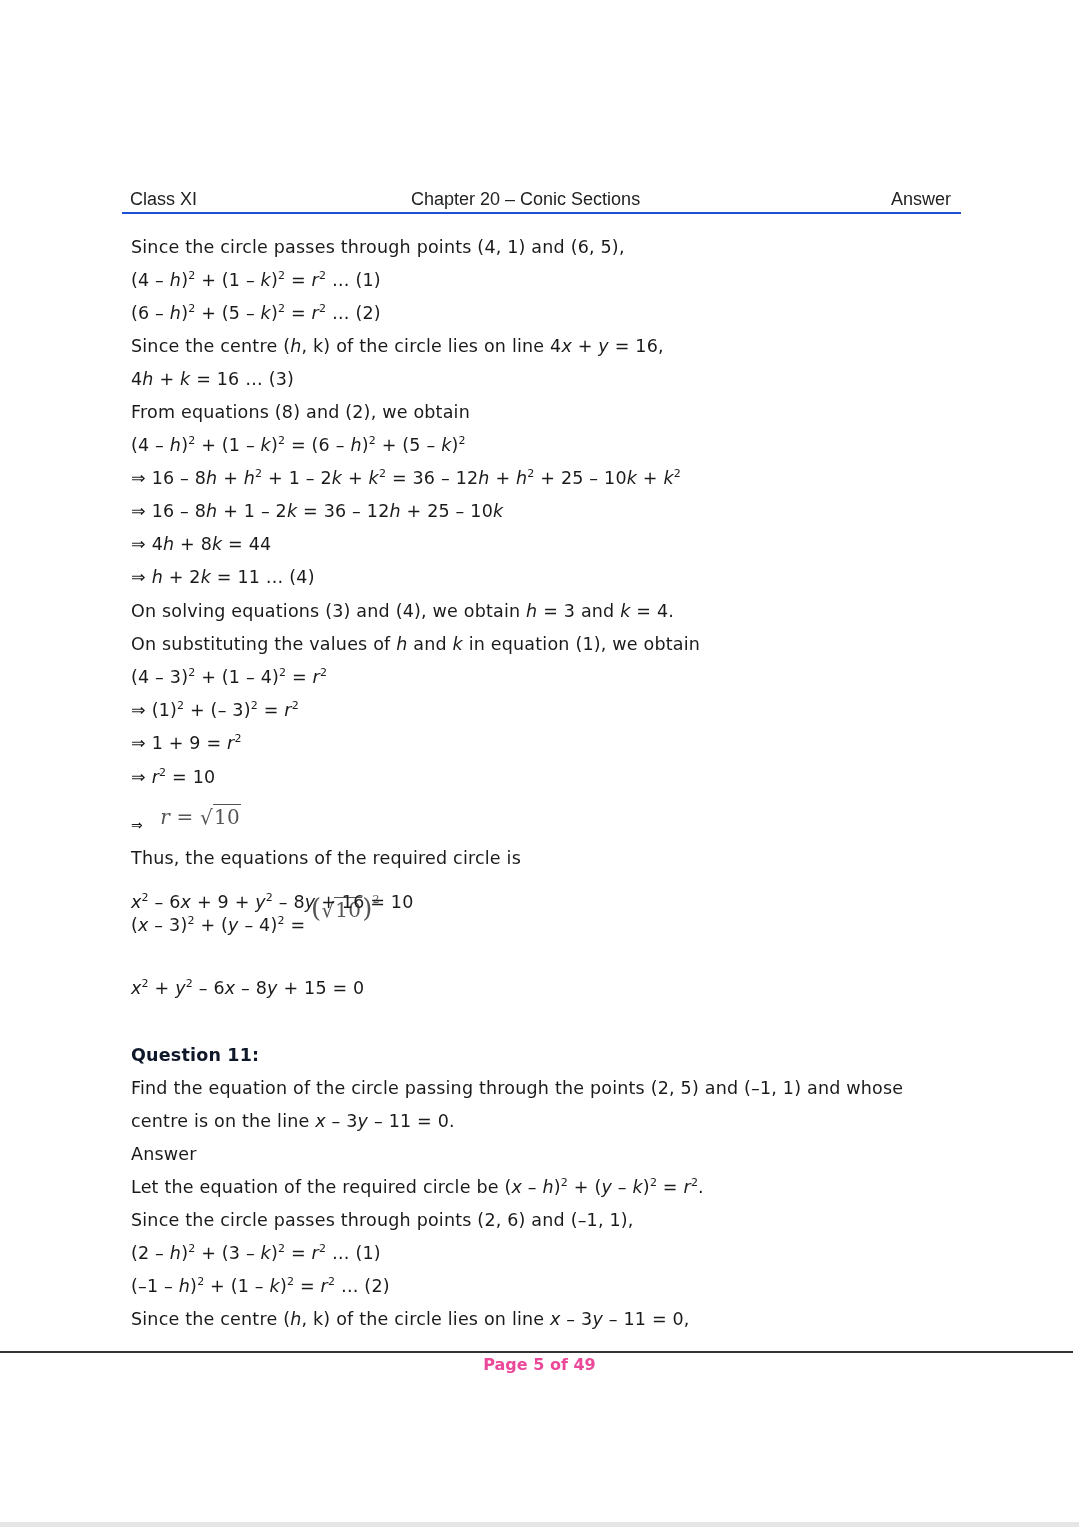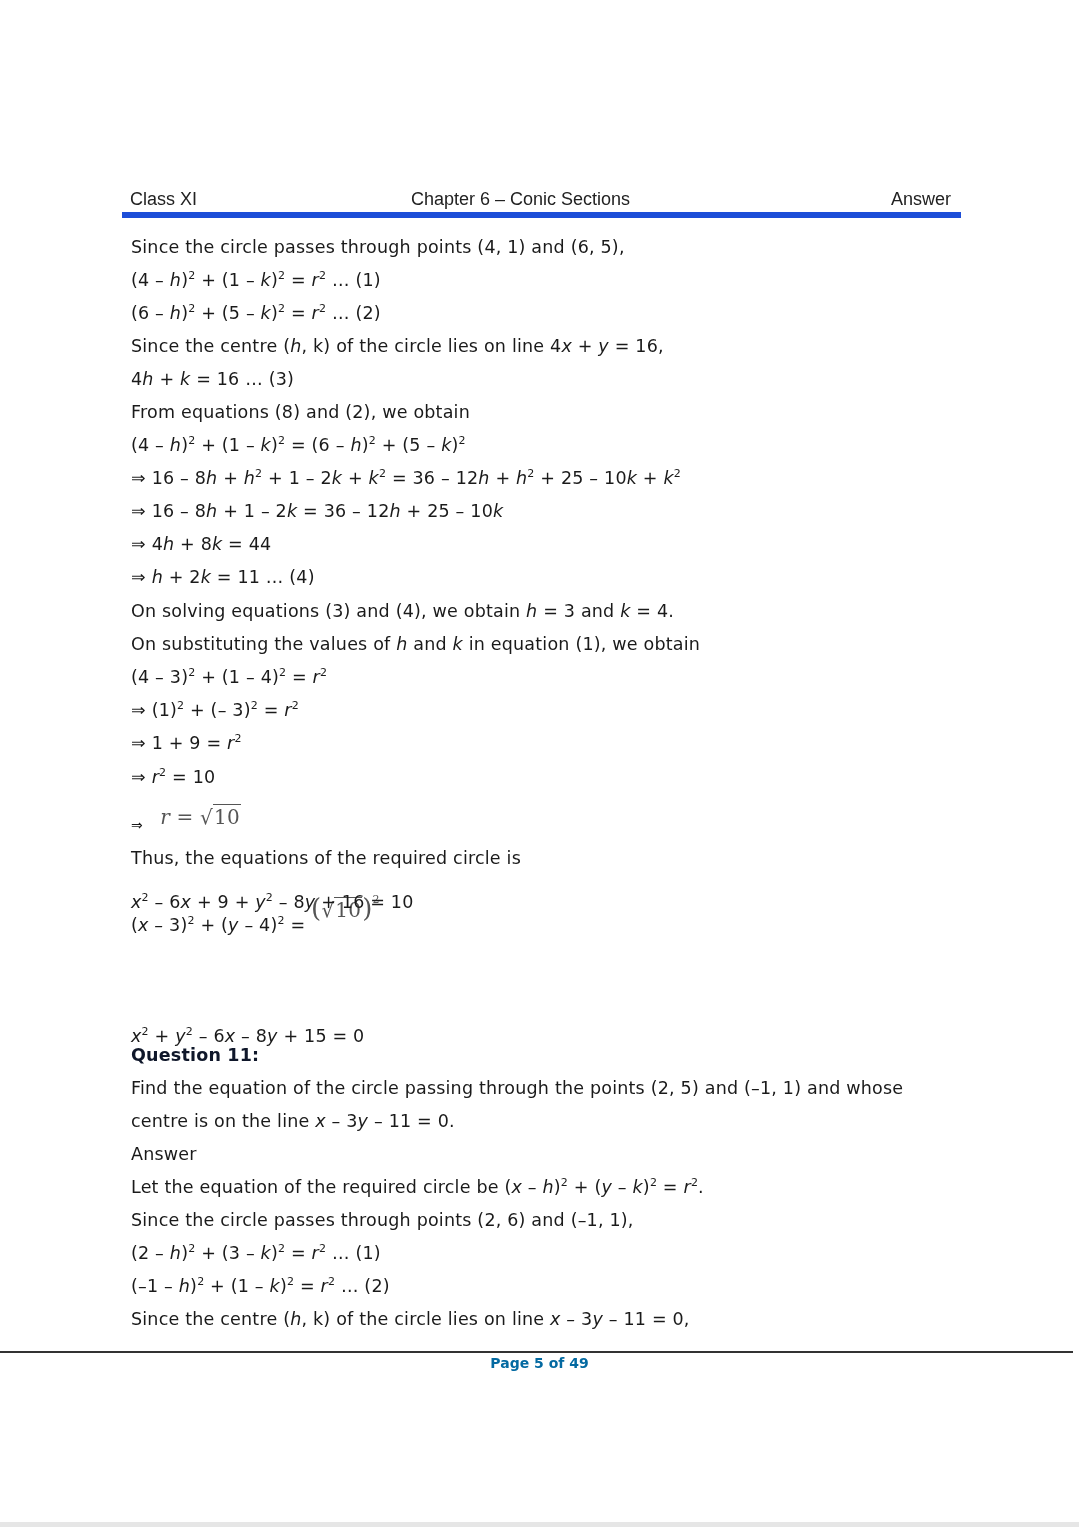--- a/index.html
+++ b/index.html
@@ -2,21 +2,21 @@
 <html><head>
   <meta charset="utf-8">
   <style>
     html, body { margin: 0; padding: 0; }
     body {
       width: 1079px; height: 1527px; position: relative; background: #ffffff;
       font-family: "DejaVu Sans", sans-serif; color: #1a1a1a; overflow: hidden;
     }
     .header {
       position: absolute; left: 122px; top: 188px; width: 839px; height: 24px;
-      border-bottom: 6px solid #1d4ed8;
+      border-bottom: 2px solid #1d4ed8;
       font-family: "Liberation Sans", sans-serif; font-size: 18px; color: #222;
     }
     .header span { position: absolute; top: 1px; }
     .h-left { left: 8px; }
     .h-center { left: 289px; }
     .h-right { right: 10px; }
     .content { position: absolute; left: 131px; top: 0; width: 830px; }
     .line {
       position: absolute; left: 0; white-space: nowrap; font-size: 17.5px;
       letter-spacing: 0.2px; line-height: 24px;
@@ -29,32 +29,32 @@
     .sqrt { display: inline-block; position: relative; }
     .sqrt .rad { font-family: "DejaVu Serif", serif; }
     .sqrt .over { border-top: 1.5px solid #555; padding: 0 1px; }
     .question-title { color: #0f172a; font-weight: bold; }
     .footer-rule {
       position: absolute; left: 0; top: 1351px; width: 1073px; height: 0;
       border-top: 2px solid #333;
     }
     .footer-text {
       position: absolute; top: 1355px; left: 0; width: 1079px; text-align: center;
-      font-family: "DejaVu Sans", sans-serif; font-weight: bold; font-size: 14px; color: #0369a1;
+      font-family: "DejaVu Sans", sans-serif; font-weight: bold; font-size: 16px; color: #ec4899;
     }
     .bottom-band {
       position: absolute; left: 0; top: 1522px; width: 1079px; height: 5px; background: #e6e6e6;
     }
   </style>
 </head>
 <body>
 
 <div class="header">
   <span class="h-left">Class XI</span>
-  <span class="h-center">Chapter 6 – Conic Sections</span>
+  <span class="h-center">Chapter 20 – Conic Sections</span>
   <span class="h-right">Answer</span>
 </div>
 
 <div class="content">
 
   <div class="line" style="top:235px">Since the circle passes through points (4, 1) and (6, 5),</div>
 
   <div class="line" style="top:268px" aria-label="(4 – h)² + (1 – k)² = r² … (1)">(4 – <i>h</i>)<sup>2</sup> + (1 – <i>k</i>)<sup>2</sup> = <i>r</i><sup>2</sup> … (1)</div>
 
   <div class="line" style="top:301px" aria-label="(6 – h)² + (5 – k)² = r² … (2)">(6 – <i>h</i>)<sup>2</sup> + (5 – <i>k</i>)<sup>2</sup> = <i>r</i><sup>2</sup> … (2)</div>
@@ -88,21 +88,21 @@
   <div class="line" style="top:765px" aria-label="⇒ r² = 10">⇒ <i>r</i><sup>2</sup> = 10</div>
 
   <div class="line" style="top:805px" aria-label="⇒ r = √10"><span style="font-size:14px;vertical-align:-6px;">⇒</span>&nbsp;&nbsp;&nbsp;<span class="math-serif"><i>r</i> = <span class="sqrt"><span class="rad">√</span><span class="over">10</span></span></span></div>
 
   <div class="line" style="top:846px">Thus, the equations of the required circle is</div>
 
   <div class="line" style="top:910px" aria-label="(x – 3)² + (y – 4)² = (√10)²">(<i>x</i> – 3)<sup>2</sup> + (<i>y</i> – 4)<sup>2</sup> = <span class="math-serif" style="position:relative;top:-14px;"><span style="font-size:26px;">(</span><span class="sqrt"><span class="rad">√</span><span class="over">10</span></span><span style="font-size:26px;">)</span><sup style="font-size:11px;vertical-align:14px;">2</sup></span></div>
 
   <div class="line" style="top:890px" aria-label="x² – 6x + 9 + y² – 8y + 16 = 10"><i>x</i><sup>2</sup> – 6<i>x</i> + 9 + <i>y</i><sup>2</sup> – 8<i>y</i> + 16 = 10</div>
 
-  <div class="line" style="top:1024px" aria-label="x² + y² – 6x – 8y + 15 = 0"><i>x</i><sup>2</sup> + <i>y</i><sup>2</sup> – 6<i>x</i> – 8<i>y</i> + 15 = 0</div>
+  <div class="line" style="top:976px" aria-label="x² + y² – 6x – 8y + 15 = 0"><i>x</i><sup>2</sup> + <i>y</i><sup>2</sup> – 6<i>x</i> – 8<i>y</i> + 15 = 0</div>
 
   <div class="line question-title" style="top:1043px">Question 11:</div>
 
   <div class="line" style="top:1076px">Find the equation of the circle passing through the points (2, 5) and (–1, 1) and whose</div>
 
   <div class="line" style="top:1109px" aria-label="centre is on the line x – 3y – 11 = 0.">centre is on the line <i>x</i> – 3<i>y</i> – 11 = 0.</div>
 
   <div class="line" style="top:1142px">Answer</div>
 
   <div class="line" style="top:1175px" aria-label="Let the equation of the required circle be (x – h)² + (y – k)² = r².">Let the equation of the required circle be (<i>x</i> – <i>h</i>)<sup>2</sup> + (<i>y</i> – <i>k</i>)<sup>2</sup> = <i>r</i><sup>2</sup>.</div>

